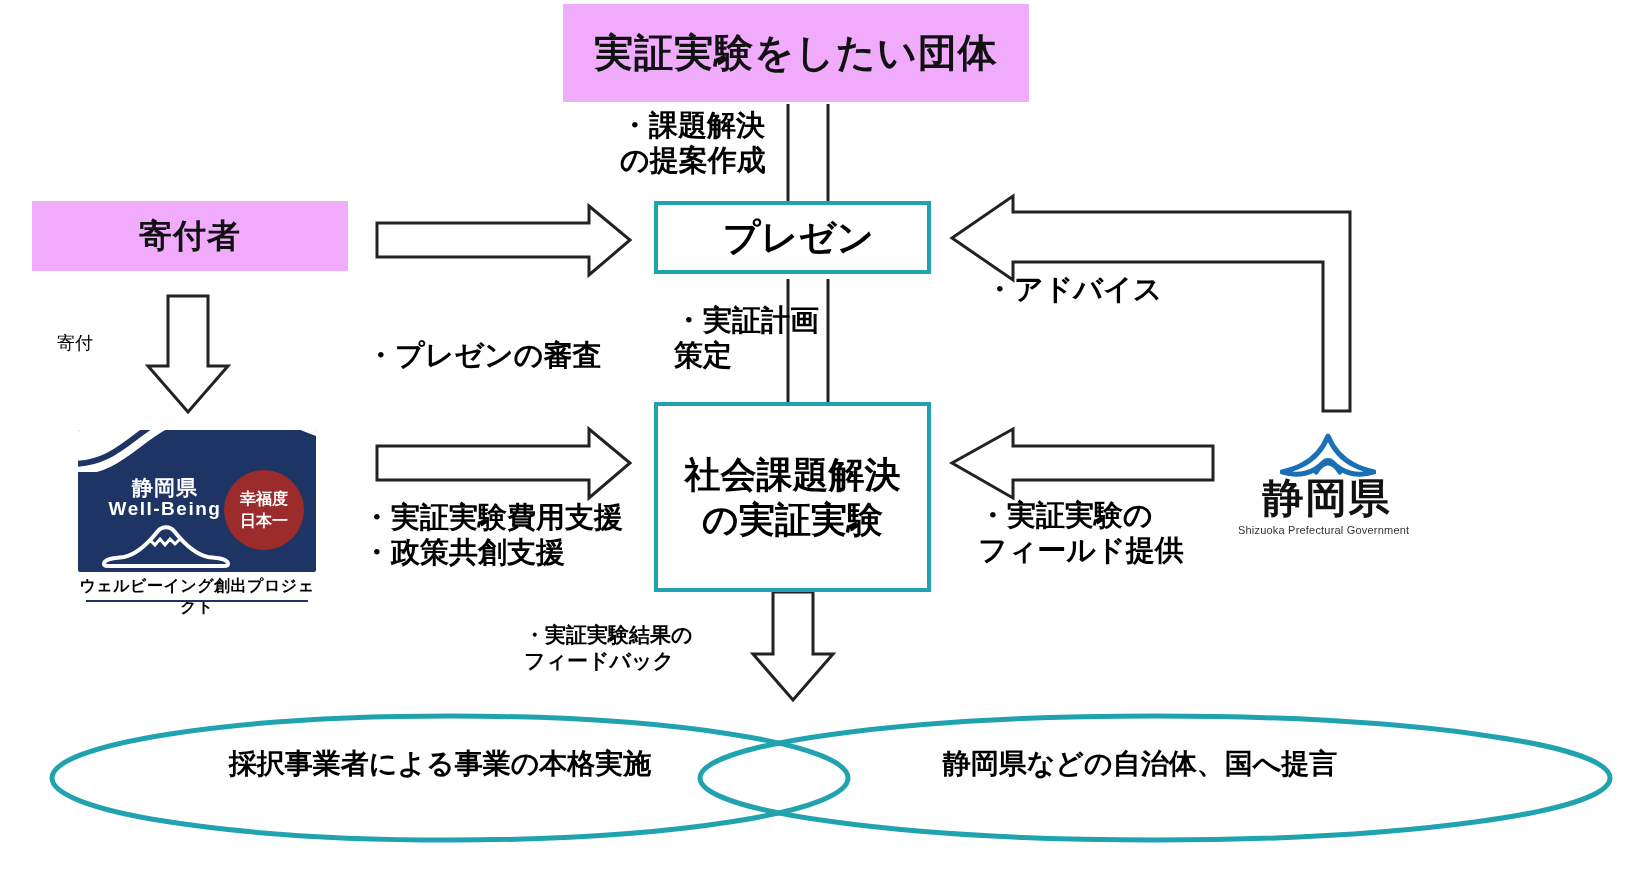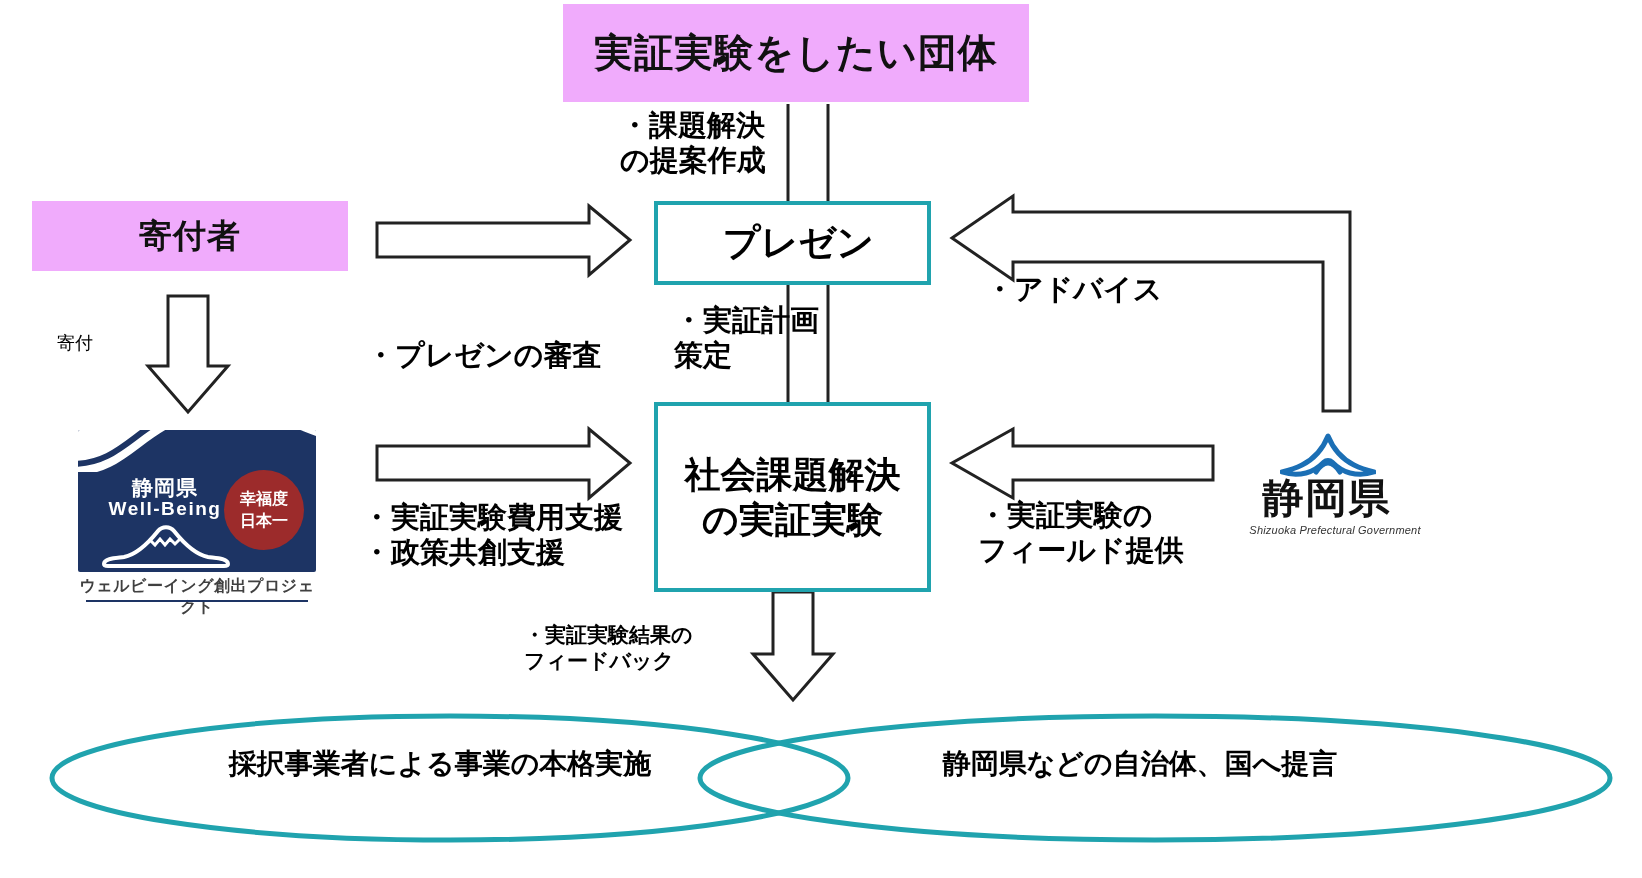--- a/index.html
+++ b/index.html
@@ -32,21 +32,21 @@
   .tealbox{
     position:absolute;
     border:4px solid #20a3ae;
     background:#ffffff;
     display:flex;align-items:center;justify-content:center;
     text-align:center;
     font-weight:bold;
     color:#000;
     box-sizing:border-box;
   }
-  #box-presen{left:654px;top:201px;width:277px;height:84px;font-size:37px;padding-left:12px;}
+  #box-presen{left:654px;top:201px;width:277px;height:73px;font-size:37px;padding-left:12px;}
   #box-jissho{left:654px;top:402px;width:277px;height:190px;font-size:36px;line-height:1.25;}
 
   
   .lbl{position:absolute;font-weight:bold;color:#000;line-height:1.22;white-space:pre-line;}
 
   #t-kadai{left:620px;top:108px;font-size:29px;}
   #t-presen-shinsa{left:366px;top:293px;font-size:29px;margin-top:45px;}
   #t-keikaku{left:629px;top:303px;font-size:29px;}
   #t-advice{left:985px;top:272px;font-size:29px;}
   #t-kifu{left:57px;top:333px;font-size:18px;font-weight:normal;}
@@ -61,28 +61,28 @@
 
   
   #logo-wb{position:absolute;left:78px;top:430px;width:238px;height:175px;}
   #wb-plate{position:absolute;left:0;top:0;width:238px;height:142px;background:#1d3464;overflow:hidden;border-radius:2px;}
   #wb-wave{position:absolute;left:-6px;top:-34px;width:256px;height:76px;}
   #wb-ken{position:absolute;left:24px;top:44px;width:126px;text-align:center;color:#fff;font-weight:bold;font-size:21px;letter-spacing:1px;}
   #wb-eng{position:absolute;left:16px;top:68px;width:142px;text-align:center;color:#fff;font-weight:bold;font-size:19px;letter-spacing:1.5px;}
   #wb-circle{position:absolute;right:12px;top:40px;width:80px;height:80px;border-radius:50%;background:#9c2b2b;color:#fff;
              display:flex;flex-direction:column;align-items:center;justify-content:center;font-weight:bold;font-size:16px;line-height:1.35;}
   #wb-fuji{position:absolute;left:22px;top:94px;width:132px;height:44px;}
-  #wb-caption{position:absolute;left:0;top:146px;width:238px;text-align:center;font-weight:bold;font-size:16px;color:#404040;letter-spacing:.5px;}
+  #wb-caption{position:absolute;left:0;top:146px;width:238px;text-align:center;font-weight:bold;font-size:16px;color:#000000;letter-spacing:.5px;}
   #wb-rule{position:absolute;left:8px;top:170px;width:222px;height:2px;background:#1d3464;}
 
   
   #logo-pref{position:absolute;left:1238px;top:432px;width:178px;height:115px;}
   #pref-mark{position:absolute;left:42px;top:0px;width:96px;height:48px;}
   #pref-name{position:absolute;left:0;top:46px;width:178px;text-align:center;font-weight:bold;font-size:41px;letter-spacing:2px;color:#111;line-height:1;}
-  #pref-sub{position:absolute;left:8px;top:92px;width:178px;text-align:center;font-size:11px;color:#333;letter-spacing:.2px;font-style:italic;}
+  #pref-sub{position:absolute;left:0;top:92px;width:178px;text-align:left;font-size:11px;color:#333;letter-spacing:.2px;}
 </style>
 </head>
 <body>
 
 <div id="canvas">
 
   <svg class="layer" viewBox="0 0 1642 878">
     <defs></defs>
 
     <g stroke="#222" stroke-width="3" fill="#ffffff">

